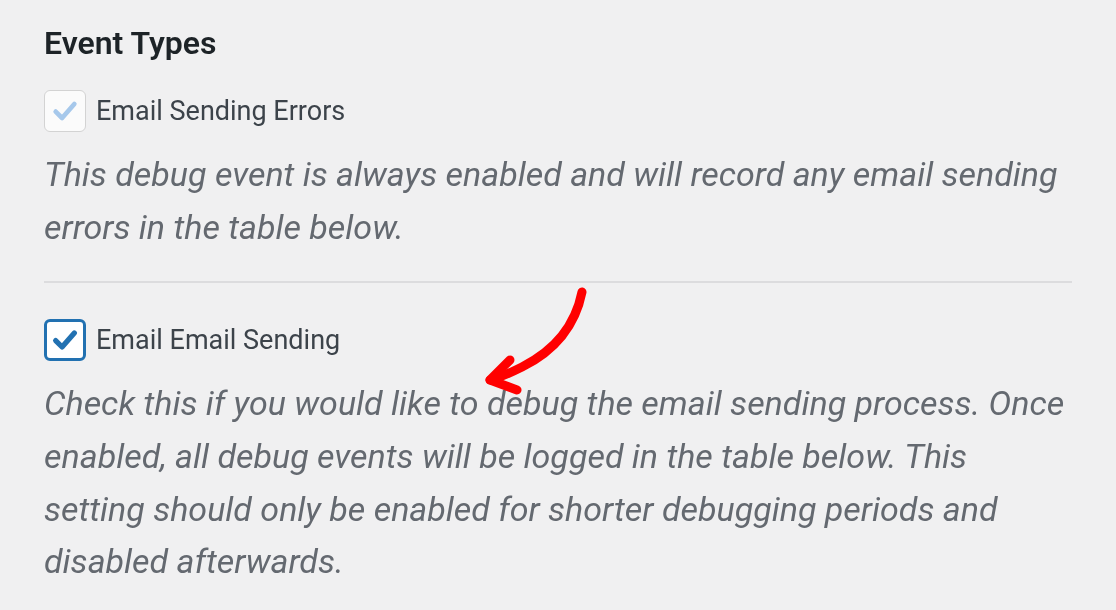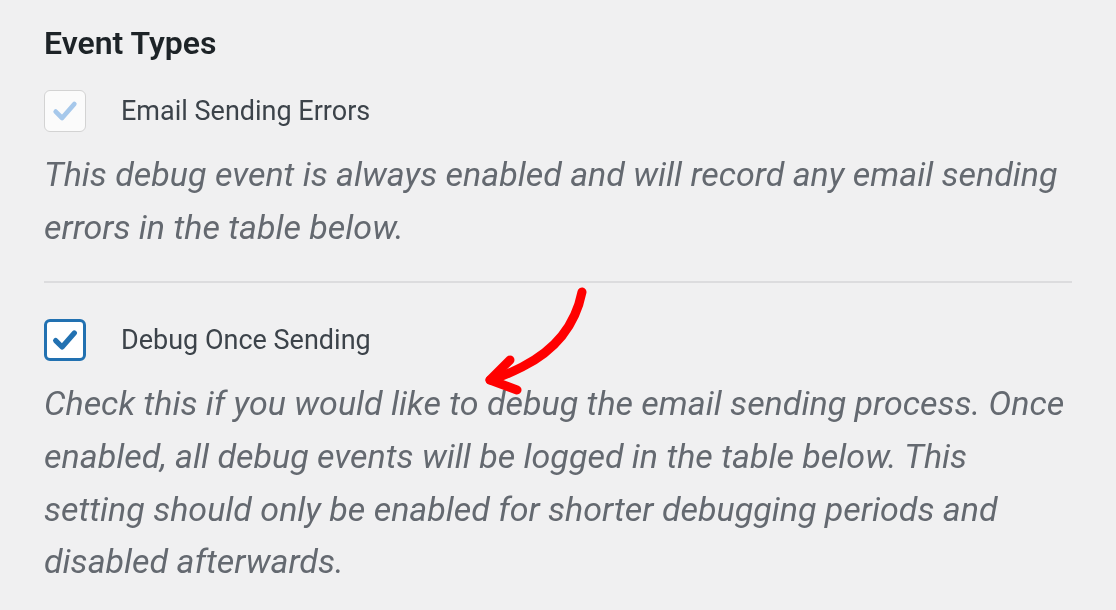--- a/index.html
+++ b/index.html
@@ -17,21 +17,21 @@
     }
     .section-heading {
       font-size: 32px;
       font-weight: 600;
       color: #1d2327;
       margin-bottom: 28px;
     }
     .option-row {
       display: flex;
       align-items: center;
-      gap: 35px;
+      gap: 10px;
       margin-bottom: 16px;
     }
     .checkbox {
       width: 42px;
       height: 42px;
       border-radius: 6px;
       background: #fff;
       display: flex;
       align-items: center;
       justify-content: center;
@@ -98,21 +98,21 @@
   <p class="option-description">This debug event is always enabled and will record any email sending errors in the table below.</p>
 
   <hr class="divider">
 
   <div class="option-row">
     <div class="checkbox enabled">
       <svg viewBox="0 0 24 24" fill="none">
         <path d="M4 12.5 L9.5 18 L20 6" stroke-width="4.5" stroke-linecap="round" stroke-linejoin="round"></path>
       </svg>
     </div>
-    <span class="option-label">Debug Once Sending</span>
+    <span class="option-label">Email Email Sending</span>
   </div>
   <p class="option-description">Check this if you would like to debug the email sending process. Once enabled, all debug events will be logged in the table below. This setting should only be enabled for shorter debugging periods and disabled afterwards.</p>
 
   <svg class="annotation-arrow" width="130" height="120" viewBox="0 0 130 120">
     <path d="M 110 10 Q 100 60, 50 85 Q 30 95, 18 98" stroke="#ff0000" stroke-width="9" fill="none" stroke-linecap="round"></path>
     <path d="M 18 98 L 38 78 M 18 98 L 45 108" stroke="#ff0000" stroke-width="9" fill="none" stroke-linecap="round"></path>
   </svg>
 </div>
 
 </body></html>

